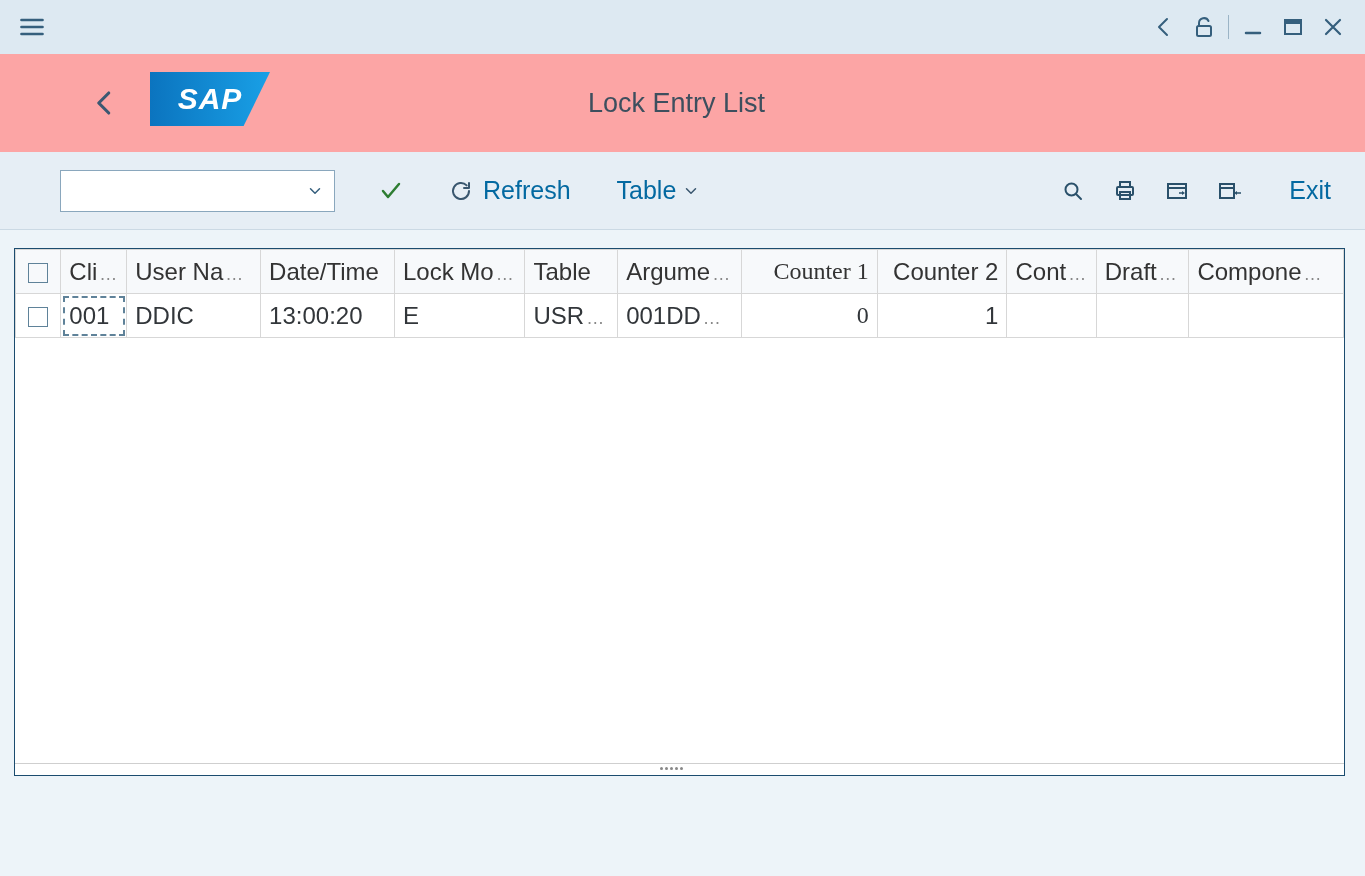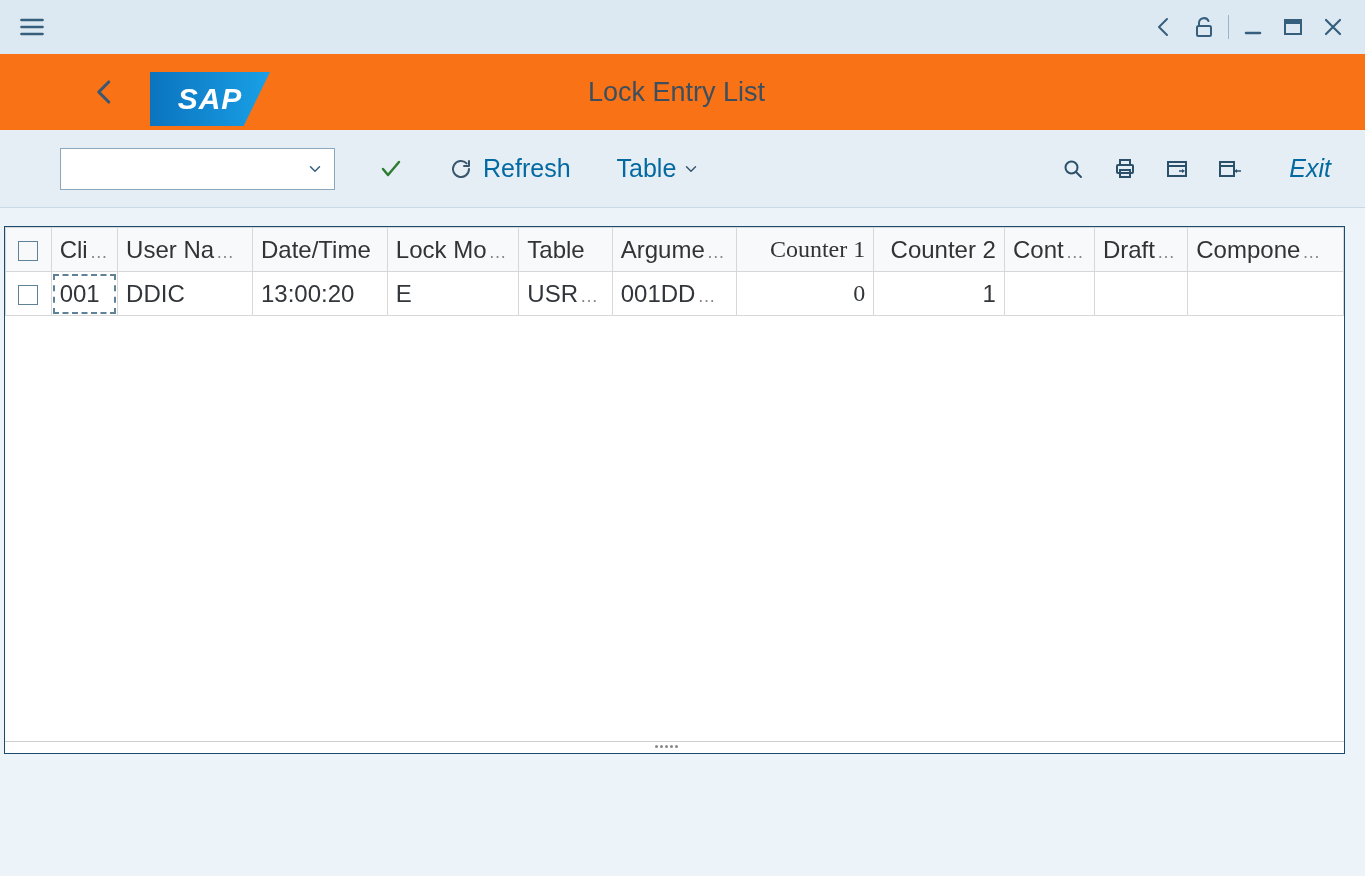--- a/index.html
+++ b/index.html
@@ -28,22 +28,22 @@
     color: #4a6d88;
   }
   .divider-v {
     width: 1px; height: 24px;
     background: #9bb4c6;
     margin: 0 4px;
   }
 
   
   .titlebar {
-    height: 76px;
-    background: #f97316;
+    height: 98px;
+    background: #fca5a5;
     display: flex;
     align-items: center;
     padding-left: 20px;
     position: relative;
   }
   .back-btn {
     width: 60px; height: 60px;
     display: flex; align-items: center; justify-content: center;
     cursor: pointer;
     color: #3b5872;
@@ -89,25 +89,25 @@
     display: flex; align-items: center; justify-content: flex-end;
     padding: 0 10px;
   }
   .toolbar-item {
     display: flex; align-items: center;
     padding: 0 14px;
     height: 42px;
     cursor: pointer;
   }
   .toolbar .spacer { flex: 1; }
-  .exit { margin-left: 20px; font-style: italic; }
+  .exit { margin-left: 20px; }
 
   
   .content {
-    padding: 18px 20px 10px 4px;
+    padding: 18px 20px 10px 14px;
   }
   .grid-wrap {
     border: 1px solid #1b4c6f;
     background: #fff;
     height: 528px;
     overflow: hidden;
     position: relative;
   }
   table.grid {
     border-collapse: collapse;

